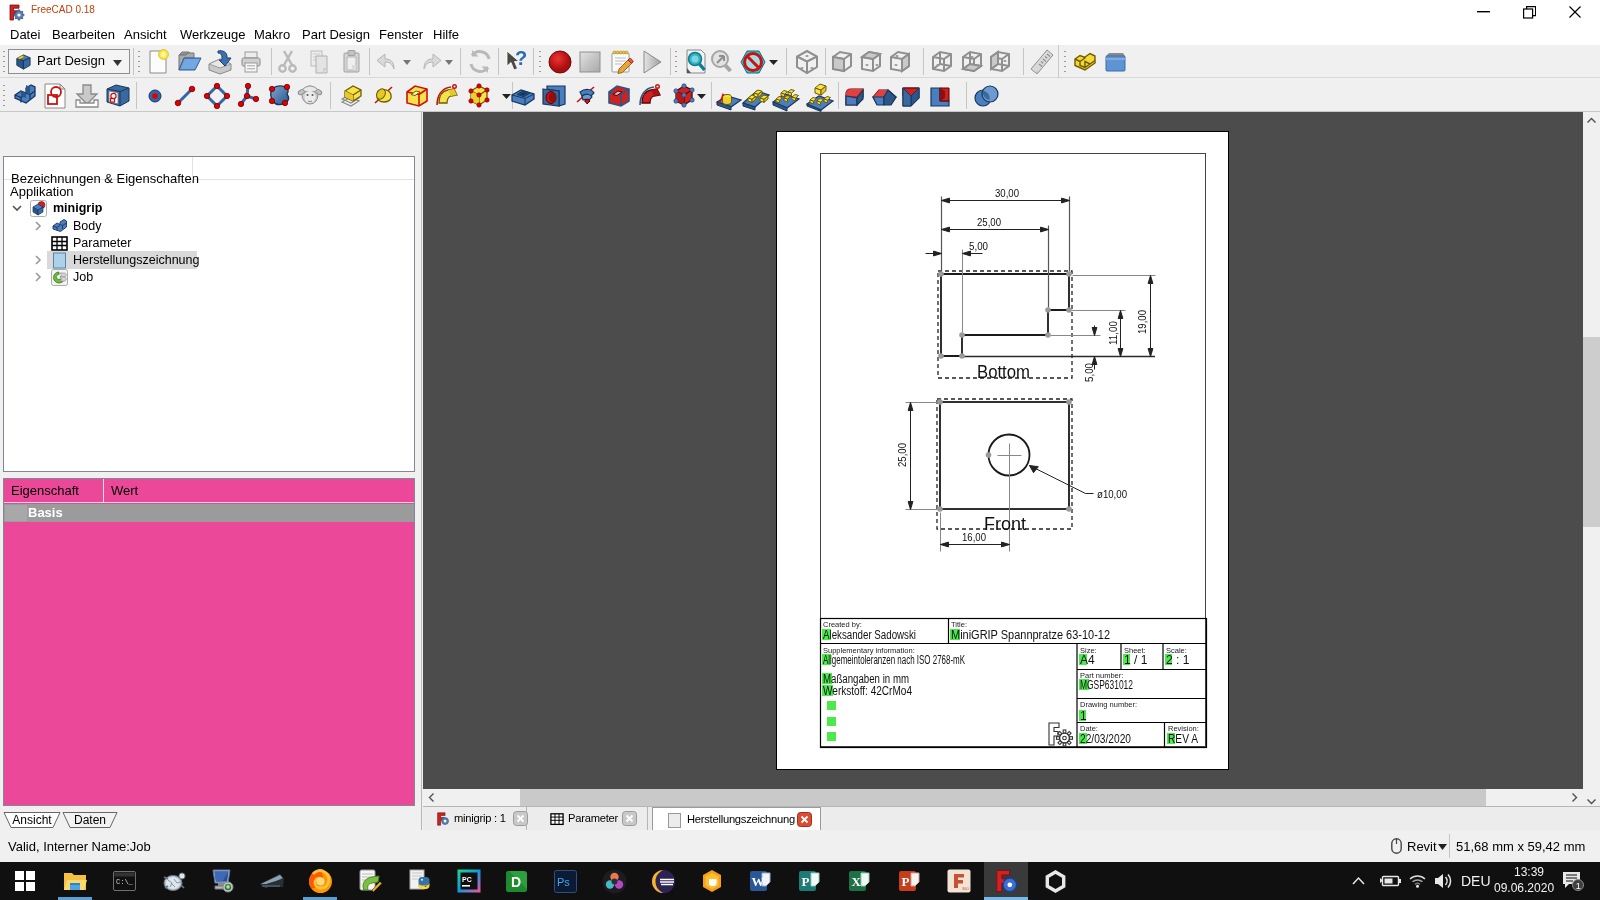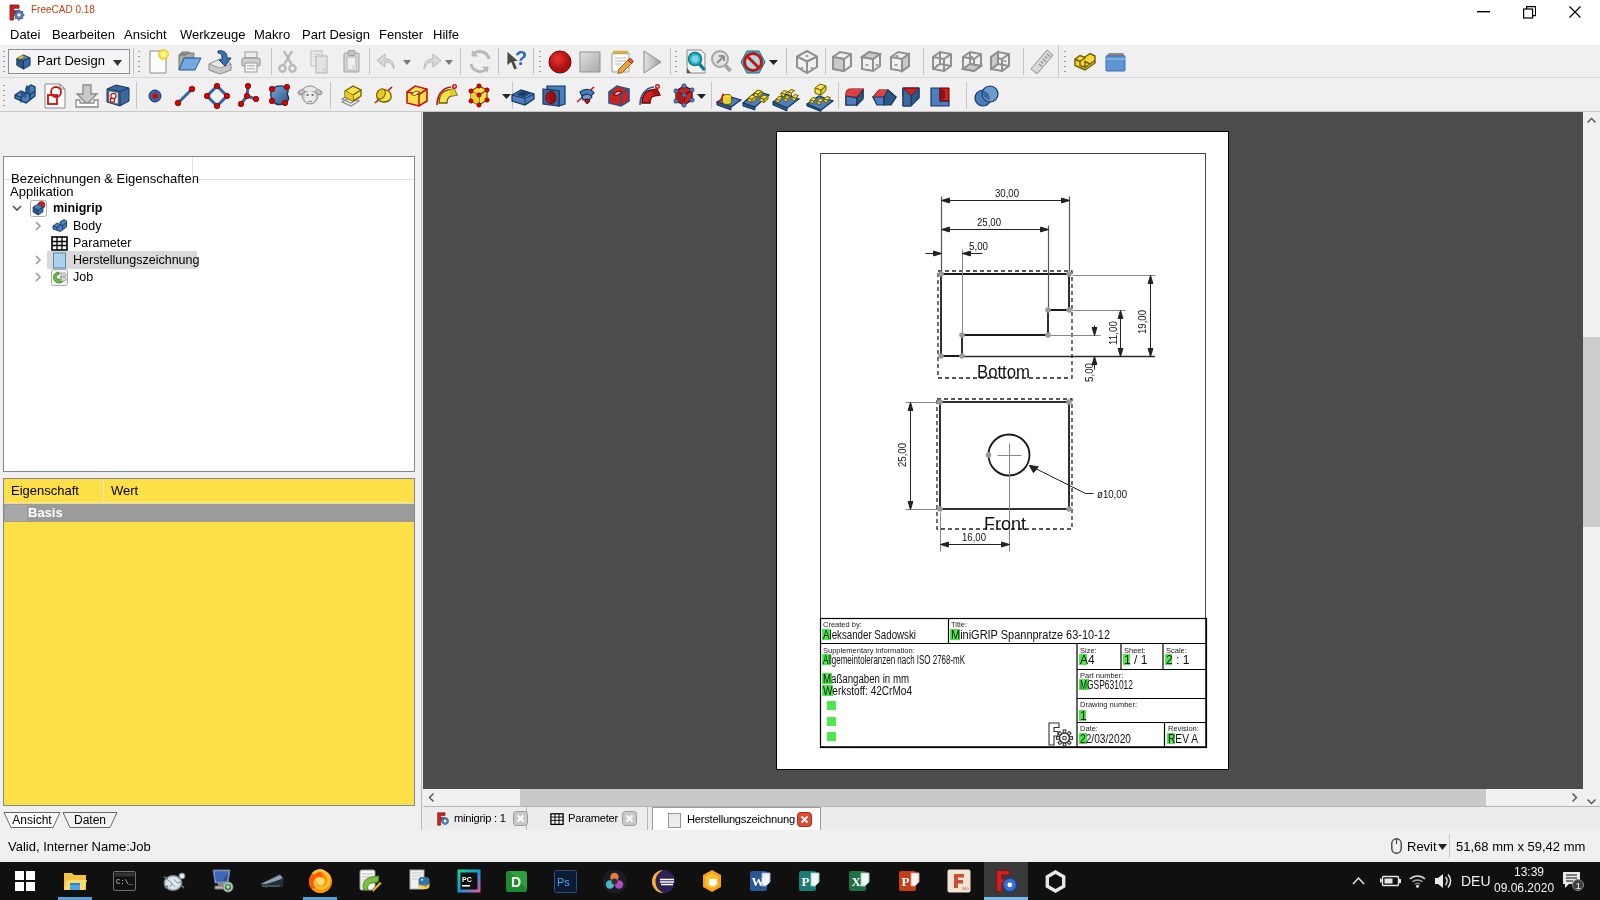--- a/index.html
+++ b/index.html
@@ -14,21 +14,21 @@
 .ti{position:absolute;top:3px;}
 #tb2 .ti{top:4px;}
 #wbcombo{position:absolute;left:8px;top:4px;width:122px;height:25px;background:#f4f4f4;border:1px solid #8a8f98;}
 #left{position:absolute;left:0;top:112px;width:422px;height:750px;background:#f0f0f0;border-right:1px solid #b8b8b8;}
 #cvhead{position:absolute;left:1px;top:1px;width:416px;height:21px;background:#e9e9e9;border:1px solid #cfcfcf;font-size:13px;color:#000;}
 #cvhead .t{position:absolute;left:7px;top:2px;}
 #tabs{position:absolute;left:0px;top:23px;height:19px;width:420px;font-size:13px;}
 .tab{position:absolute;top:0;height:19px;border:1px solid #b0b0b0;background:#e9e9e9;text-align:center;}
 .tab.act{background:#fff;border-bottom:1px solid #fff;}
 #treebox{position:absolute;left:3px;top:44px;width:412px;height:316px;background:#fff;border:1px solid #828790;font-size:13px;}
-#props{position:absolute;left:3px;top:366px;width:412px;height:328px;background:#fde047;border:1px solid #828790;font-size:13px;}
+#props{position:absolute;left:3px;top:366px;width:412px;height:328px;background:#ec4899;border:1px solid #828790;font-size:13px;}
 #btabs{position:absolute;left:3px;top:700px;height:16px;font-size:12px;}
 .trow{position:absolute;left:0;width:100%;height:17px;font-size:12.5px;}
 .trow .exp{position:absolute;top:3px;}
 .trow .tic{position:absolute;top:0px;}
 .trow.sel::before{content:"";position:absolute;left:43px;top:-1px;width:150px;height:18px;background:#d9d9d9;}
 .trow span{position:relative;}
 .dtab{position:absolute;top:0;height:24px;border-right:1px solid #b5b5b5;}
 .dtab span{position:absolute;top:5px;font-size:11.2px;letter-spacing:-0.25px;}
 .dtab .cls{position:absolute;top:4px;}
 .dtab.act{background:#fff;border:1px solid #9a9a9a;border-bottom:none;top:0;}

